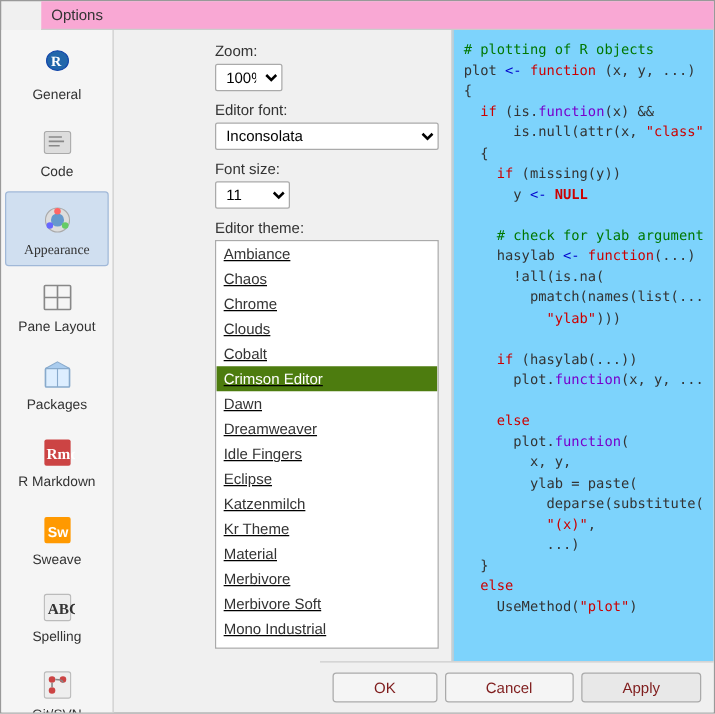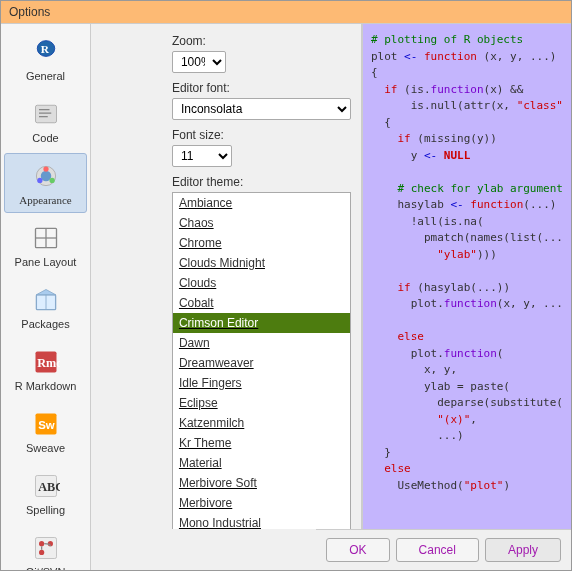--- a/index.html
+++ b/index.html
@@ -13,25 +13,26 @@
     }
     .window {
       width: 572px;
       height: 571px;
       background: #f0f0f0;
       border: 1px solid #999;
       display: flex;
       flex-direction: column;
     }
     .titlebar {
-      background: #fdba74;
+      background: #f9a8d4;
       border-bottom: 1px solid #ccc;
       padding: 4px 8px;
       font-size: 12px;
       color: #333;
+      margin-left: 32px;
     }
     .content {
       display: flex;
       flex: 1;
       overflow: hidden;
     }
     
     .sidebar {
       width: 90px;
       background: #f5f5f5;
@@ -158,21 +159,21 @@
       color: #333;
       white-space: nowrap;
     }
     .theme-item.selected {
       background: #4d7c0f;
       color: white;
     }
     
     .code-preview {
       flex: 1;
-      background: #c4b5fd;
+      background: #7dd3fc;
       overflow: auto;
       padding: 8px;
       font-family: 'Courier New', Courier, monospace;
       font-size: 11px;
       line-height: 1.5;
       border-left: 1px solid #ccc;
     }
     .code-preview pre {
       margin: 0;
     }
@@ -188,27 +189,27 @@
     .bottom-bar {
       display: flex;
       justify-content: flex-end;
       align-items: center;
       padding: 8px 10px;
       border-top: 1px solid #ccc;
       background: #f0f0f0;
       gap: 6px;
     }
     .btn {
-      padding: 4px 22px;
+      padding: 4px 32px;
       font-size: 12px;
       border: 1px solid #aaa;
       background: #f5f5f5;
       border-radius: 3px;
       cursor: pointer;
-      color: #a21caf;
+      color: #7f1d1d;
     }
     .btn.primary {
       background: #e8e8e8;
     }
 
     
     .icon-svg {
       width: 28px;
       height: 28px;
     }
@@ -364,33 +365,32 @@
             </div>
           </div>
 
           <div class="field-group" style="flex:1; display:flex; flex-direction:column;">
             <span class="field-label">Editor theme:</span>
             <div class="theme-list-container">
               <div class="theme-list" id="theme-list">
               <div class="theme-item">Ambiance</div>
                   <div class="theme-item">Chaos</div>
                   <div class="theme-item">Chrome</div>
-                  <div class="theme-item">Clouds Midnight</div>
                   <div class="theme-item">Clouds</div>
                   <div class="theme-item">Cobalt</div>
                   <div class="theme-item selected">Crimson Editor</div>
                   <div class="theme-item">Dawn</div>
                   <div class="theme-item">Dreamweaver</div>
                   <div class="theme-item">Idle Fingers</div>
                   <div class="theme-item">Eclipse</div>
                   <div class="theme-item">Katzenmilch</div>
                   <div class="theme-item">Kr Theme</div>
                   <div class="theme-item">Material</div>
+                  <div class="theme-item">Merbivore</div>
                   <div class="theme-item">Merbivore Soft</div>
-                  <div class="theme-item">Merbivore</div>
                   <div class="theme-item">Mono Industrial</div>
                 </div>
             </div>
           </div>
 
         </div>
 
         <div class="code-preview">
           <pre><span class="c-hash"># plotting of R objects</span>
 <span class="c-normal">plot </span><span class="c-assign">&lt;-</span> <span class="c-keyword">function</span> <span class="c-normal">(x, y, ...)</span>

